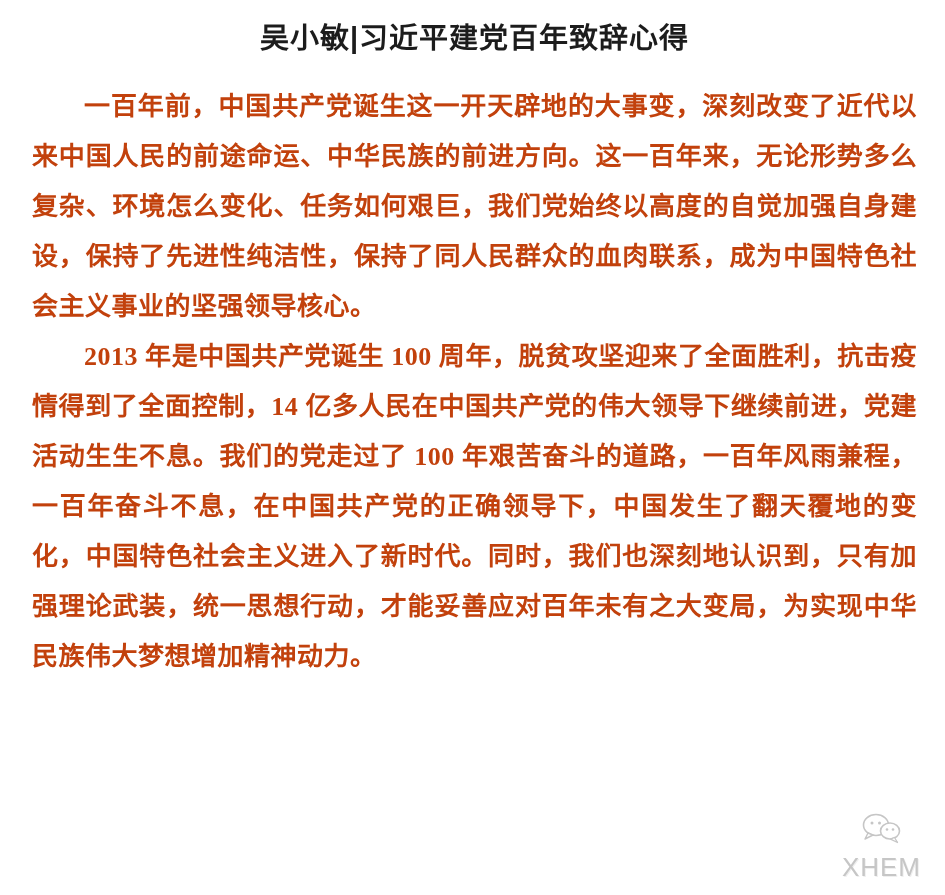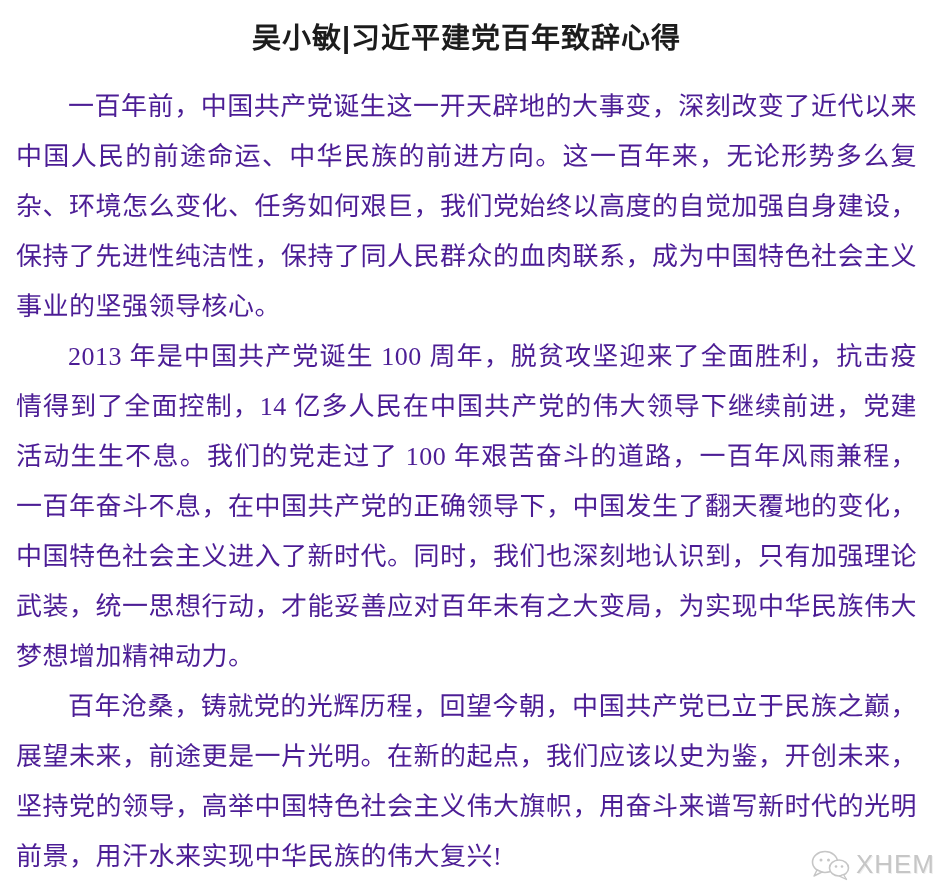--- a/index.html
+++ b/index.html
@@ -14,53 +14,55 @@
     height: 895px;
     overflow: hidden;
     font-family: "Liberation Serif", "DejaVu Serif", serif;
     color: #262626;
   }
 
   .page {
     position: relative;
     width: 945px;
     height: 895px;
-    padding: 14px 28px 0 16px;
+    padding: 14px 28px 0 32px;
     background: #ffffff;
   }
 
   .doc-title {
     text-align: center;
     font-family: "Liberation Sans", "DejaVu Sans", sans-serif;
     font-weight: 700;
     font-size: 29px;
     letter-spacing: 1px;
     color: #1c1c1c;
     margin-bottom: 26px;
   }
 
   .doc-body p {
     font-size: 26px;
     line-height: 50px;
     text-align: justify;
     text-justify: inter-character;
     text-indent: 2em;
-    color: #4c1d95;
+    color: #c2410c;
     letter-spacing: 0.5px;
+    font-weight: bold;
   }
 
   .watermark {
     position: absolute;
-    right: 10px;
+    right: 24px;
     bottom: 12px;
     display: flex;
-    align-items: flex-start;
+    align-items: center;
     gap: 6px;
     color: #c3c3c3;
     user-select: none;
+    flex-direction: column;
   }
 
   .watermark .wm-text {
     font-family: "Liberation Sans", "DejaVu Sans", sans-serif;
     font-size: 26px;
     font-weight: 400;
     letter-spacing: 1px;
     color: #c6c6c6;
     text-shadow: 1px 1px 0 #efefef;
   }
@@ -72,21 +74,20 @@
 </head>
 <body>
 
 <div class="page">
 
   <h1 class="doc-title">吴小敏|习近平建党百年致辞心得</h1>
 
   <div class="doc-body">
     <p>一百年前，中国共产党诞生这一开天辟地的大事变，深刻改变了近代以来中国人民的前途命运、中华民族的前进方向。这一百年来，无论形势多么复杂、环境怎么变化、任务如何艰巨，我们党始终以高度的自觉加强自身建设，保持了先进性纯洁性，保持了同人民群众的血肉联系，成为中国特色社会主义事业的坚强领导核心。</p>
     <p>2013 年是中国共产党诞生 100 周年，脱贫攻坚迎来了全面胜利，抗击疫情得到了全面控制，14 亿多人民在中国共产党的伟大领导下继续前进，党建活动生生不息。我们的党走过了 100 年艰苦奋斗的道路，一百年风雨兼程，一百年奋斗不息，在中国共产党的正确领导下，中国发生了翻天覆地的变化，中国特色社会主义进入了新时代。同时，我们也深刻地认识到，只有加强理论武装，统一思想行动，才能妥善应对百年未有之大变局，为实现中华民族伟大梦想增加精神动力。</p>
-    <p>百年沧桑，铸就党的光辉历程，回望今朝，中国共产党已立于民族之巅，展望未来，前途更是一片光明。在新的起点，我们应该以史为鉴，开创未来，坚持党的领导，高举中国特色社会主义伟大旗帜，用奋斗来谱写新时代的光明前景，用汗水来实现中华民族的伟大复兴!</p>
   </div>
 
   <div class="watermark">
     <span class="wm-icon">
       <svg width="40" height="34" viewBox="0 0 40 34" xmlns="http://www.w3.org/2000/svg">
 
         <ellipse cx="15" cy="13" rx="12.5" ry="10.5" fill="#ffffff" stroke="#c6c6c6" stroke-width="1.6"></ellipse>
         <path d="M7 21 L4 27 L12 23 Z" fill="#ffffff" stroke="#c6c6c6" stroke-width="1.4" stroke-linejoin="round"></path>
         <circle cx="11" cy="11" r="1.5" fill="#c6c6c6"></circle>
         <circle cx="18.5" cy="11" r="1.5" fill="#c6c6c6"></circle>

